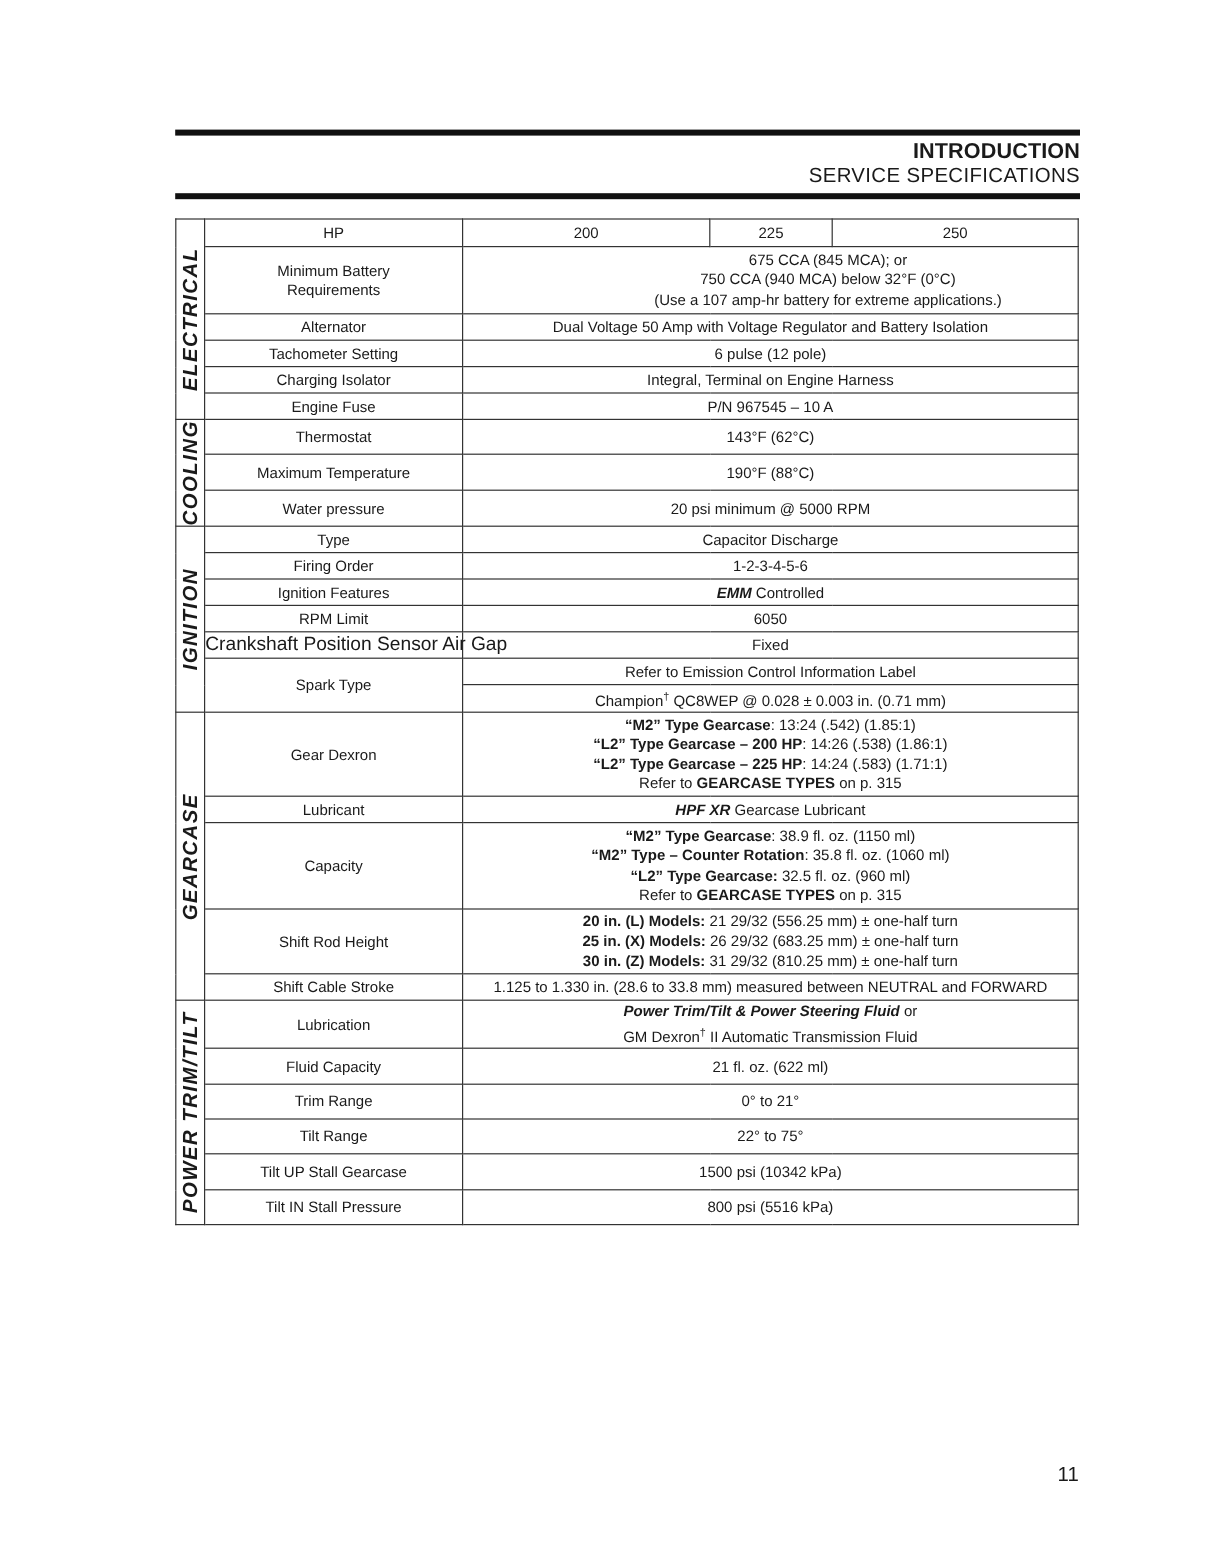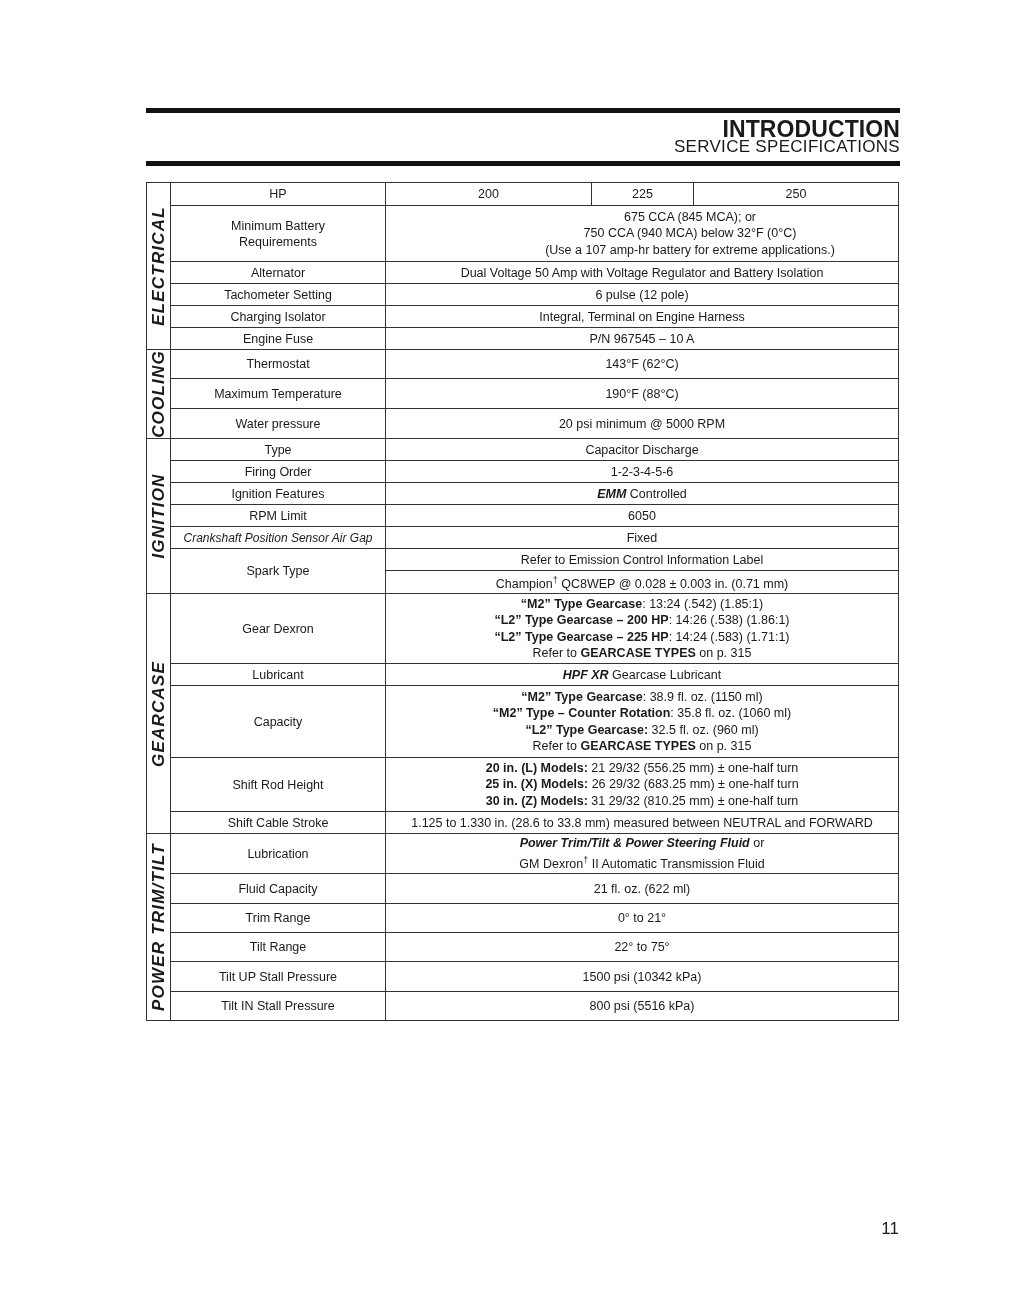--- a/index.html
+++ b/index.html
@@ -5,21 +5,21 @@
   html, body { margin: 0; padding: 0; background: #ffffff; }
   body {
     width: 1024px; height: 1293px; position: relative; overflow: hidden;
     font-family: "Liberation Sans", sans-serif; color: #1a1a1a;
   }
   .rule { position: absolute; left: 146px; width: 754px; background: #111; }
   .rule.top { top: 108px; height: 5px; }
   .rule.bottom { top: 161px; height: 5px; }
   .hdr-title {
     position: absolute; right: 124px; top: 116px;
-    font-size: 23px; font-weight: bold; text-align: right; letter-spacing: 0.1px;
+    font-size: 18px; font-weight: bold; text-align: right; letter-spacing: 0.1px;
   }
   .hdr-sub {
     position: absolute; right: 124px; top: 137px;
     font-size: 17px; text-align: right; letter-spacing: 0.3px;
   }
   table.spec {
     position: absolute; left: 146px; top: 182px; width: 752px;
     border-collapse: collapse; table-layout: fixed;
     font-size: 12.5px; line-height: 16px;
   }
@@ -131,21 +131,21 @@
   </tr>
   <tr style="height:22px">
     <td class="label">Ignition Features</td>
     <td colspan="3"><span class="i">EMM</span><span> Controlled</span></td>
   </tr>
   <tr style="height:22px">
     <td class="label">RPM Limit</td>
     <td colspan="3">6050</td>
   </tr>
   <tr style="height:22px">
-    <td class="label" style="padding:0;font-size:12px;font-style:italic;">Crankshaft Position Sensor Air Gap</td>
+    <td class="label" style="padding:0;font-size:16px;">Crankshaft Position Sensor Air Gap</td>
     <td colspan="3">Fixed</td>
   </tr>
   <tr style="height:22px">
     <td class="label" rowspan="2">Spark Type</td>
     <td colspan="3">Refer to Emission Control Information Label</td>
   </tr>
   <tr style="height:23px">
     <td colspan="3"><span>Champion</span><sup>†</sup><span> QC8WEP @ 0.028 ± 0.003 in. (0.71 mm)</span></td>
   </tr>
 
@@ -203,21 +203,21 @@
   </tr>
   <tr style="height:29px">
     <td class="label">Trim Range</td>
     <td colspan="3">0° to 21°</td>
   </tr>
   <tr style="height:29px">
     <td class="label">Tilt Range</td>
     <td colspan="3">22° to 75°</td>
   </tr>
   <tr style="height:30px">
-    <td class="label">Tilt UP Stall Pressure</td>
+    <td class="label">Tilt UP Stall Gearcase</td>
     <td colspan="3">1500 psi (10342 kPa)</td>
   </tr>
   <tr style="height:29px">
     <td class="label">Tilt IN Stall Pressure</td>
     <td colspan="3">800 psi (5516 kPa)</td>
   </tr>
 </tbody>
   </table>
 
 <div class="page-num">11</div>

